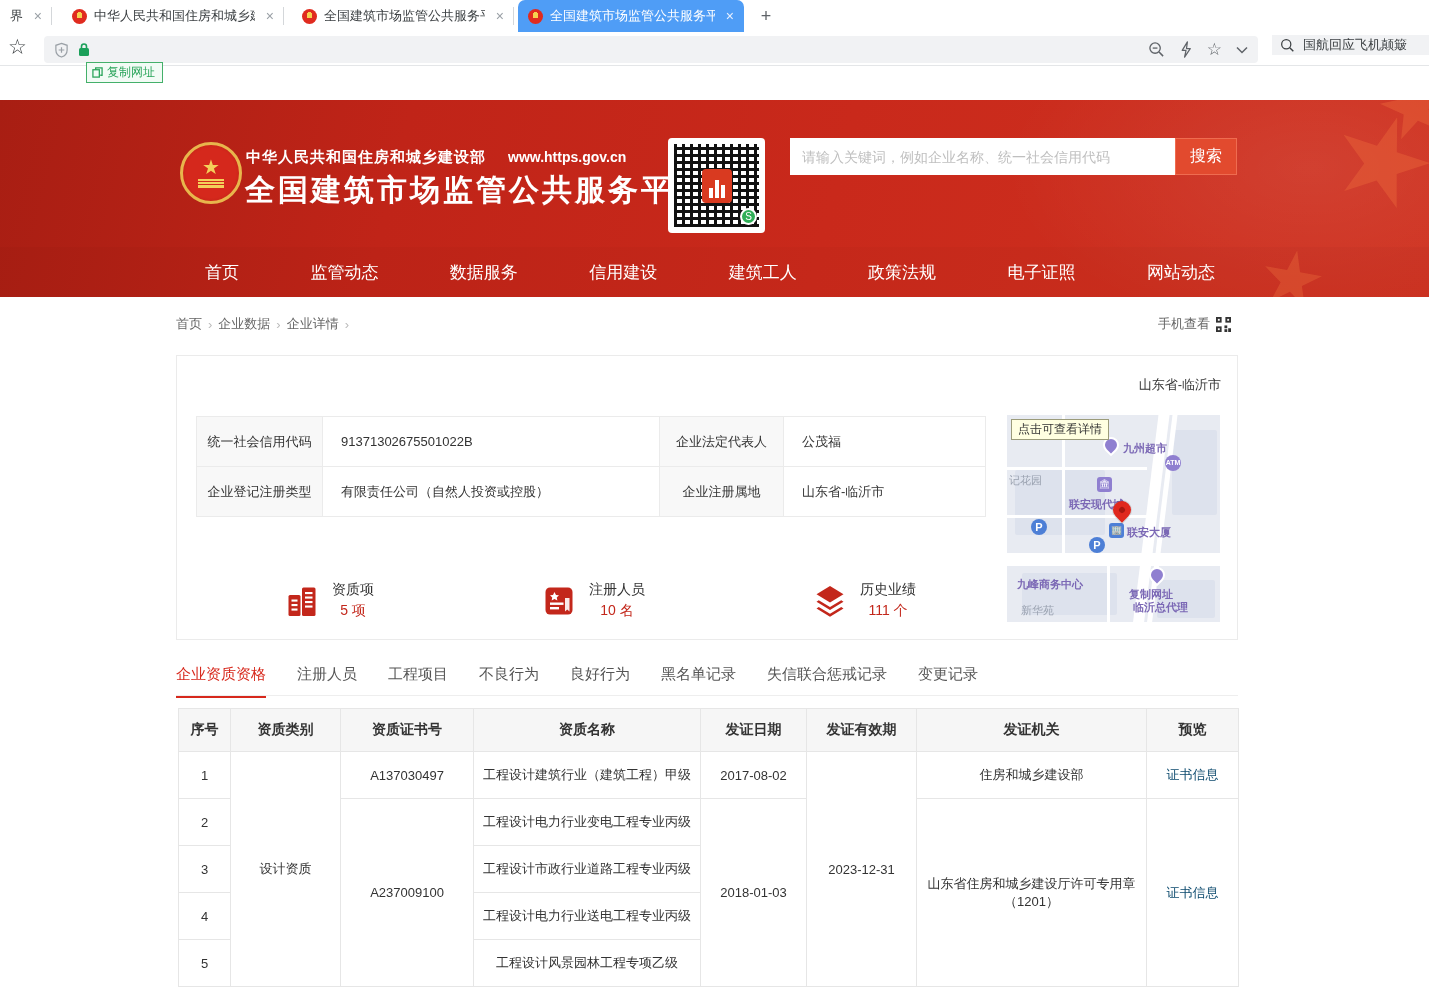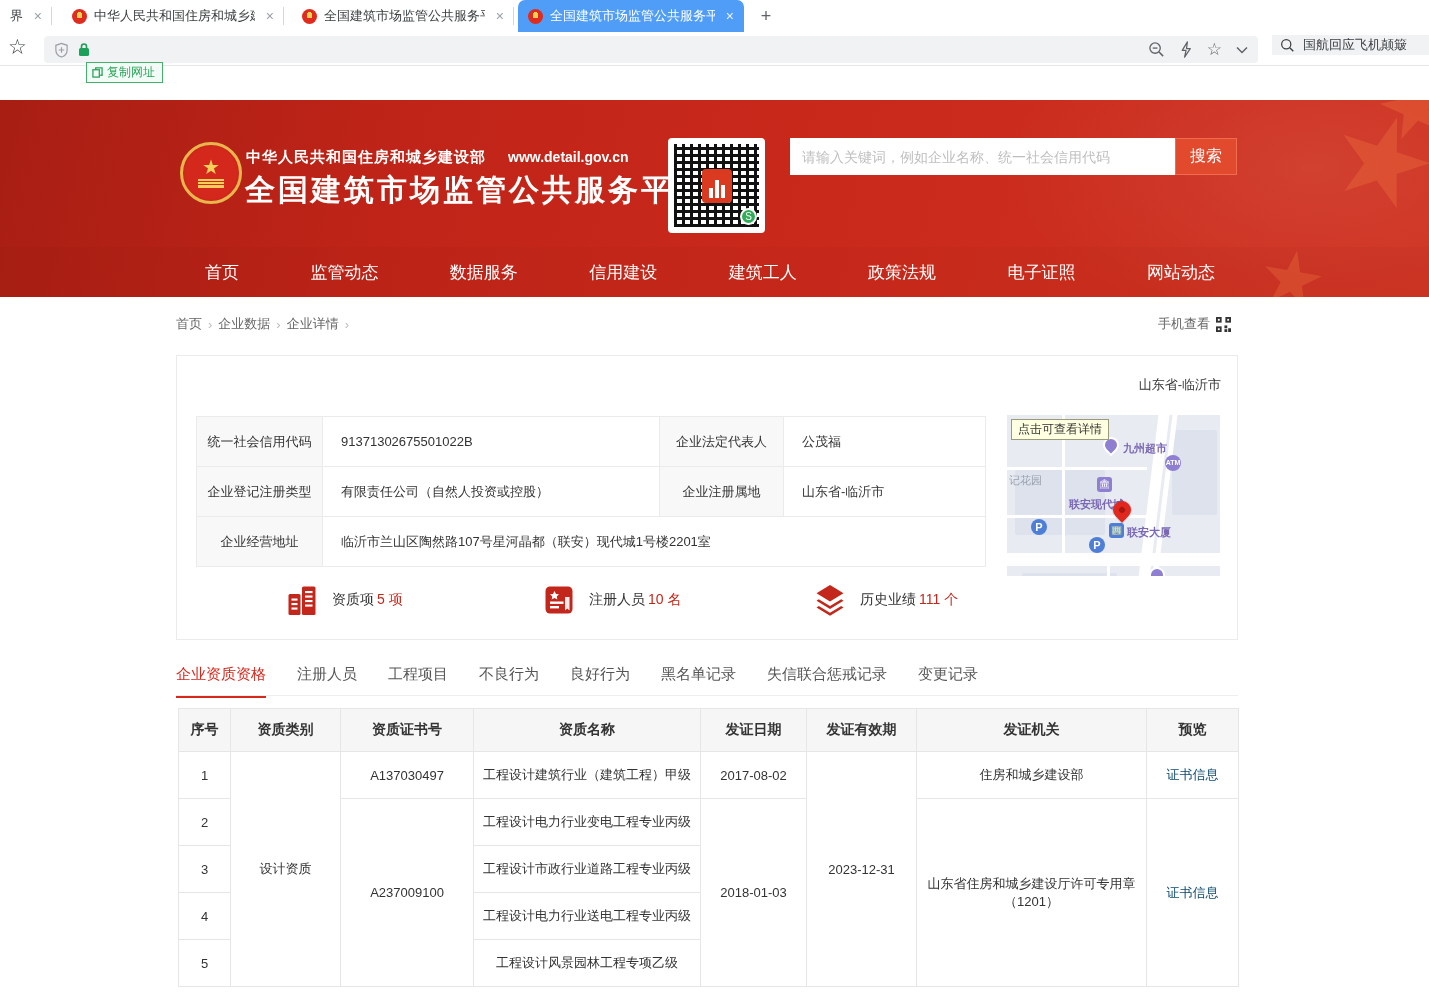--- a/index.html
+++ b/index.html
@@ -76,26 +76,26 @@
   #company-box { position:absolute; left:176px; top:355px; width:1062px; height:285px; border:1px solid #ebebeb; background:#fff; }
   #company-name { position:absolute; left:20px; top:14px; font-size:20px; font-weight:bold; color:#333; }
   #company-region { position:absolute; right:16px; top:20px; font-size:13px; color:#333; }
   #info-table { position:absolute; left:19px; top:60px; border-collapse:collapse; table-layout:fixed; }
   #info-table td { border:1px solid #ebebeb; font-size:13px; color:#333; height:50px; }
   #info-table td.lbl { background:#f8f8f8; text-align:center; }
   #info-table td.val { padding:0 18px; }
 
   #stats-row { position:absolute; left:19px; top:225px; width:790px; height:50px; }
   .stat { position:absolute; display:flex; gap:12px; align-items:center; }
-  .stat .stat-txt { display:flex; flex-direction:row; gap:3px; }
+  .stat .stat-txt { display:flex; flex-direction:column; gap:3px; }
   .stat .stat-label { font-size:14px; color:#333; }
-  .stat .stat-value { font-size:14px; color:#c3271b; }
-
-  
-  #map { position:absolute; left:1007px; top:415px; width:213px; height:161px; background:#e8ebf2; overflow:hidden; font-size:11px; }
+  .stat .stat-value { font-size:14px; color:#c3271b;text-align:center; }
+
+  
+  #map { position:absolute; left:1007px; top:415px; width:213px; height:207px; background:#e8ebf2; overflow:hidden; font-size:11px; }
   .map-block { position:absolute; background:#dde2ed; border-radius:2px; }
   .road-v { position:absolute; left:138px; top:-10px; width:11px; height:240px; background:#fff; transform:rotate(7deg); }
   .road-v2 { position:absolute; left:152px; top:-10px; width:5px; height:240px; background:#fff; transform:rotate(7deg); }
   .road-h { position:absolute; left:0; top:138px; width:213px; height:13px; background:#fff; }
   .road-thin { position:absolute; background:#fff; }
   #map-tooltip { position:absolute; left:4px; top:4px; background:#ffffe1; border:1px solid #9b9b7a; color:#333; font-size:12px; padding:1px 6px; z-index:5; }
   .poi { position:absolute; color:#7b68b5; white-space:nowrap; font-weight:bold; }
   .poi.gray { color:#9aa2b0; font-weight:normal; }
   .pin-purple { position:absolute; width:16px; height:16px; border-radius:50% 50% 50% 0; transform:rotate(-45deg); background:#8f7fd0; border:2px solid #fff; }
   .pin-blue-p { position:absolute; width:16px; height:16px; border-radius:50%; background:#4d7fd6; color:#fff; font-size:11px; font-weight:bold; text-align:center; line-height:16px; }
@@ -197,21 +197,21 @@
     <div id="hdr-sheen"></div>
     <div class="hdr-star" style="left:1335px;top:15px;width:95px;height:95px;transform:rotate(18deg);"></div>
     <div class="hdr-star" style="left:1380px;top:-28px;width:70px;height:70px;transform:rotate(-12deg);"></div>
     <div class="hdr-star" style="left:1262px;top:150px;width:60px;height:60px;transform:rotate(10deg);"></div>
 
     <div id="emblem">
       <span class="em-star">★</span>
       <span class="em-gate"></span>
     </div>
     <div id="hdr-ministry">
-      <span>中华人民共和国住房和城乡建设部</span><span class="site-url">www.detail.gov.cn</span>
+      <span>中华人民共和国住房和城乡建设部</span><span class="site-url">www.https.gov.cn</span>
     </div>
     <div id="hdr-title">全国建筑市场监管公共服务平台</div>
 
     <div id="qr-box">
       <div id="qr-pattern">
         <div id="qr-center">
           <i style="height:10px"></i>
             <i style="height:18px"></i>
             <i style="height:13px"></i>
         </div>
@@ -280,24 +280,20 @@
         <td class="lbl">统一社会信用代码</td>
         <td class="val">91371302675501022B</td>
         <td class="lbl">企业法定代表人</td>
         <td class="val">公茂福</td>
       </tr>
       <tr>
         <td class="lbl">企业登记注册类型</td>
         <td class="val">有限责任公司（自然人投资或控股）</td>
         <td class="lbl">企业注册属地</td>
         <td class="val">山东省-临沂市</td>
-      </tr>
-      <tr>
-        <td class="lbl">企业经营地址</td>
-        <td class="val" colspan="3">临沂市兰山区陶然路107号星河晶都（联安）现代城1号楼2201室</td>
       </tr>
     </tbody>
       </table>
 
     <div id="stats-row">
       <div class="stat" style="left:88px;top:0;">
         <svg width="36" height="38" viewBox="0 0 24 24">
             <g fill="#c3271b">
               <rect x="3" y="8" width="8" height="14" rx="1"></rect>
               <rect x="12" y="3" width="9" height="19" rx="1"></rect>

